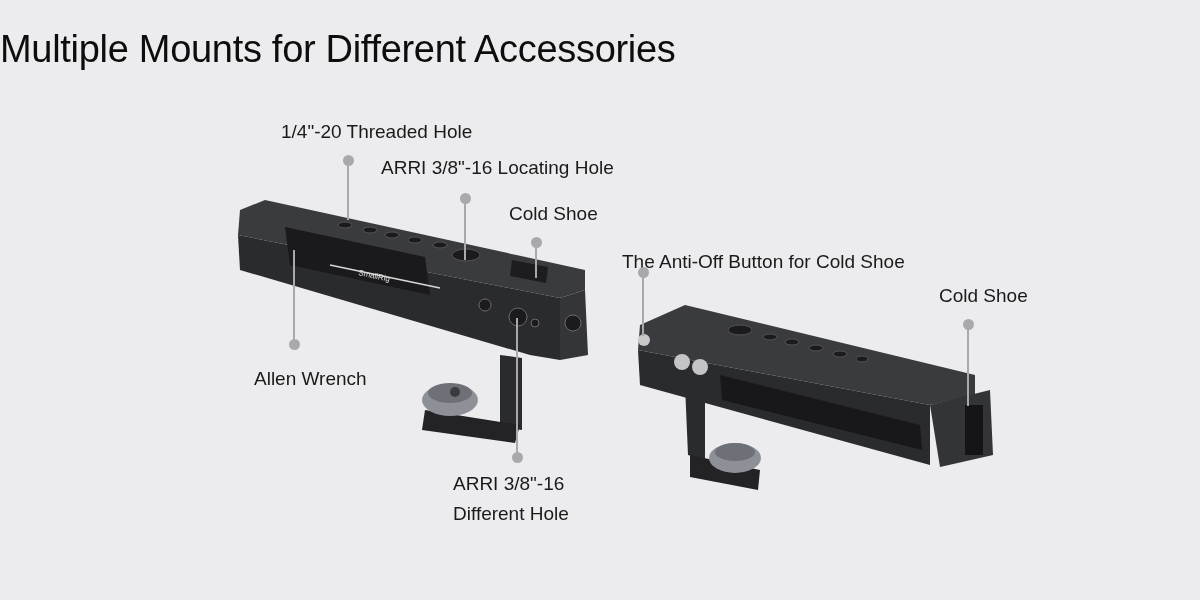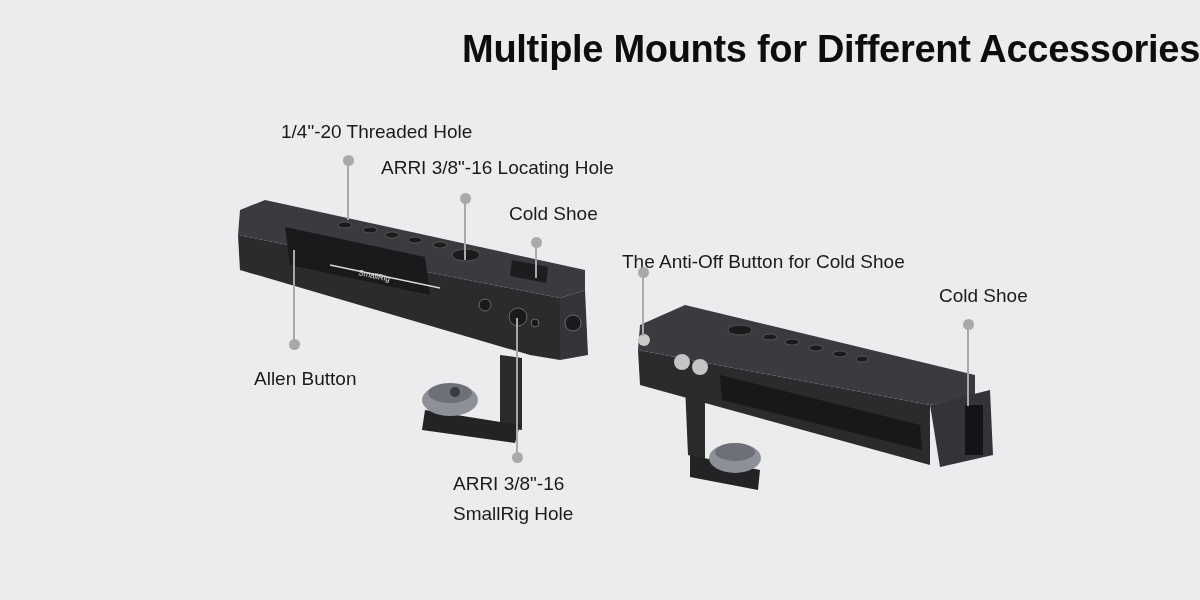--- a/index.html
+++ b/index.html
@@ -4,21 +4,21 @@
 <style>
   html, body { margin: 0; padding: 0; }
   body {
     width: 1200px; height: 600px; overflow: hidden;
     background: #ececee;
     font-family: "Liberation Sans", sans-serif;
     position: relative;
   }
   .title {
     position: absolute; left: 0; top: 28px; width: 1200px;
-    text-align: right; font-size: 38px; font-weight: bold;
+    text-align: left; font-size: 38px; font-weight: normal;
     color: #0d0d0d; letter-spacing: -0.3px;
   }
   .label {
     position: absolute; font-size: 19px; color: #1a1a1a; white-space: nowrap;
     line-height: 1.55;
   }
   .leader { position: absolute; width: 2px; background: #a9a9ab; }
   .dot {
     position: absolute; width: 11px; height: 11px; border-radius: 50%;
     background: #a9a9ab;
@@ -99,26 +99,26 @@
 <div class="label" style="left:381px;top:153px">ARRI 3/8"-16 Locating Hole</div>
 <div class="dot" style="left:460px;top:193px"></div>
 <div class="leader" style="left:464px;top:200px;height:60px"></div>
 
 <div class="label" style="left:509px;top:199px">Cold Shoe</div>
 <div class="dot" style="left:531px;top:237px"></div>
 <div class="leader" style="left:535px;top:244px;height:34px"></div>
 
 <div class="leader" style="left:293px;top:250px;height:90px"></div>
 <div class="dot" style="left:289px;top:339px"></div>
-<div class="label" style="left:254px;top:364px">Allen Button</div>
+<div class="label" style="left:254px;top:364px">Allen Wrench</div>
 
 <div class="leader" style="left:516px;top:318px;height:138px"></div>
 <div class="dot" style="left:512px;top:452px"></div>
 <div class="label" style="left:453px;top:469px">ARRI 3/8"-16</div>
-<div class="label" style="left:453px;top:499px">SmallRig Hole</div>
+<div class="label" style="left:453px;top:499px">Different Hole</div>
 
 <div class="label" style="left:622px;top:247px">The Anti-Off Button for Cold Shoe</div>
 <div class="dot" style="left:638px;top:267px"></div>
 <div class="leader" style="left:642px;top:274px;height:62px"></div>
 
 <div class="label" style="left:939px;top:281px">Cold Shoe</div>
 <div class="dot" style="left:963px;top:319px"></div>
 <div class="leader" style="left:967px;top:326px;height:80px"></div>
 
 </body></html>

